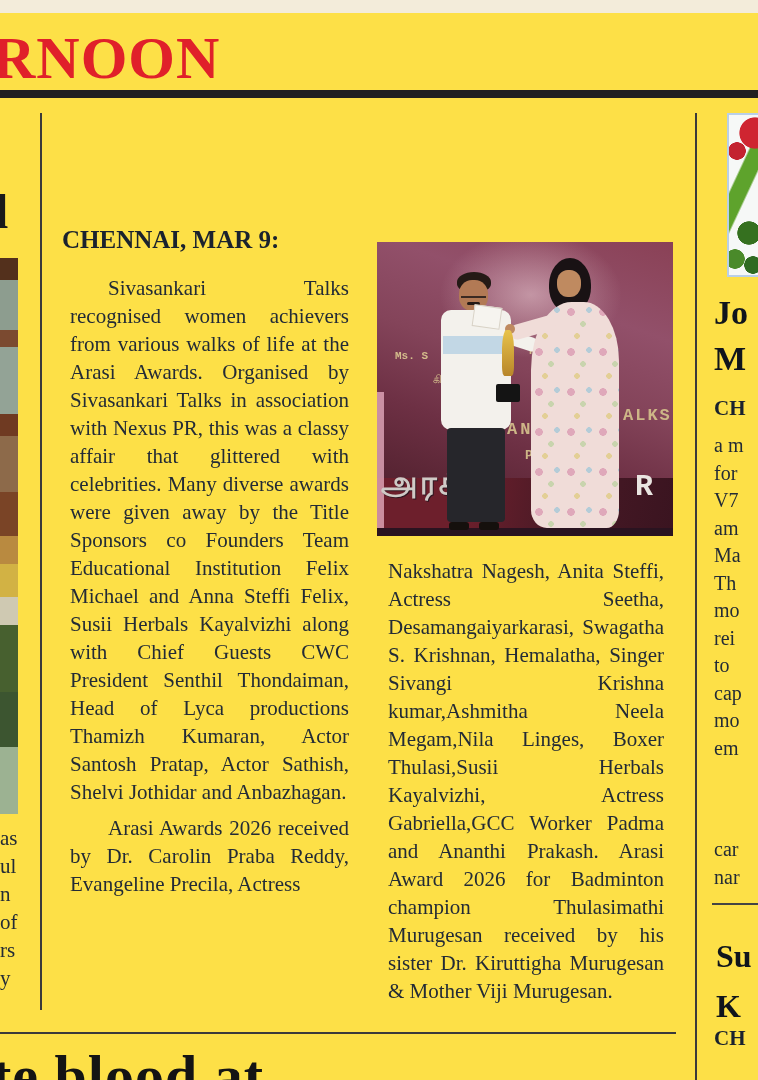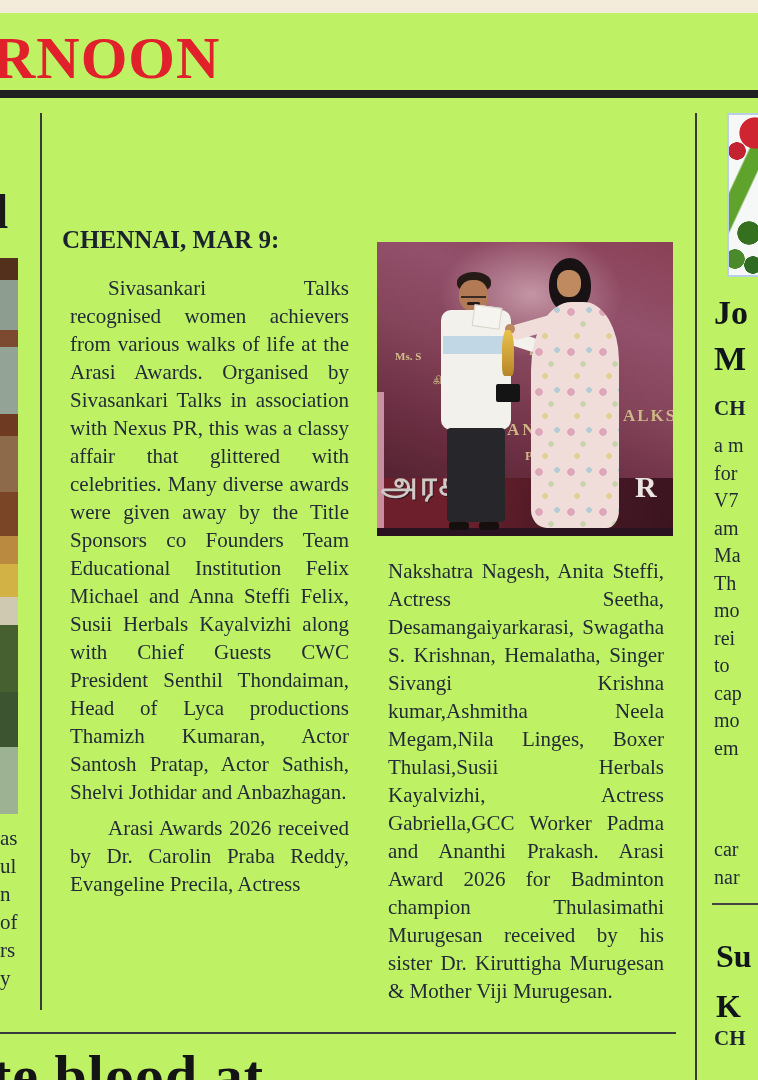--- a/index.html
+++ b/index.html
@@ -1,17 +1,17 @@
 <!DOCTYPE html>
 <html><head>
 <meta charset="utf-8">
 <style>
   html,body{margin:0;padding:0;}
   body{background:#888;}
-  .page{position:relative;width:758px;height:1080px;background:#bef264;overflow:hidden;
+  .page{position:relative;width:758px;height:1080px;background:#fde047;overflow:hidden;
         font-family:"Liberation Serif",serif;}
   .abs{position:absolute;}
 
   
   .top-strip{left:0;top:0;width:758px;height:13px;background:#f3ecda;}
   .masthead{left:-8px;top:28px;font-size:60px;line-height:60px;font-weight:bold;
             color:#e0202a;letter-spacing:1px;white-space:nowrap;}
   .masthead-rule{left:0;top:90px;width:758px;height:8px;background:#212121;}
 
   
@@ -50,21 +50,21 @@
 
   
   .photo{left:377px;top:242px;width:296px;height:294px;overflow:hidden;
     background:
       radial-gradient(ellipse 130px 90px at 52% 18%, rgba(236,206,212,.55), rgba(236,206,212,0) 70%),
       linear-gradient(200deg,#8a4156 0%,#92506a 25%,#84445a 45%,#6d3044 65%,#592534 82%,#401a26 100%);}
   .photo .bband{position:absolute;left:0;bottom:0;width:100%;height:58px;
       background:linear-gradient(100deg,#6d1f2c 0%,#6d1f2c 30%,#4a1a26 60%,#3a1420 100%);}
   .photo .pinkstripe{position:absolute;left:0;top:150px;width:7px;height:140px;background:#e2a9bc;opacity:.8;}
   .photo .floor{position:absolute;left:0;bottom:0;width:100%;height:8px;background:#2a1320;}
-  .bd-text{position:absolute;color:#d4bd8c;font-family:Liberation Serif, serif;z-index:1;}
+  .bd-text{position:absolute;color:#d4bd8c;font-family:Liberation Mono, monospace;z-index:1;}
   .bd-ms{left:18px;top:108px;font-size:11px;font-weight:bold;}
   .bd-ku{left:152px;top:103px;font-size:11px;font-weight:bold;letter-spacing:6px;}
   .bd-tamil-s{left:40px;top:132px;font-size:11px;margin-left:16px;}
   .bd-an{left:130px;top:178px;font-size:17px;font-weight:bold;letter-spacing:3px;color:#cdb687;}
   .bd-alks{left:246px;top:164px;font-size:17px;font-weight:bold;letter-spacing:2px;color:#cdb687;}
   .bd-pr{left:148px;top:206px;font-size:13px;font-weight:bold;color:#cdb687;}
   .bd-tamil-l{left:4px;top:224px;font-size:33px;font-weight:bold;color:#cfcac6;
               text-shadow:1px 1px 0 #2e1620;letter-spacing:2px;}
   .bd-r{left:258px;top:228px;font-size:30px;font-weight:bold;color:#e9e5e1;}
 

